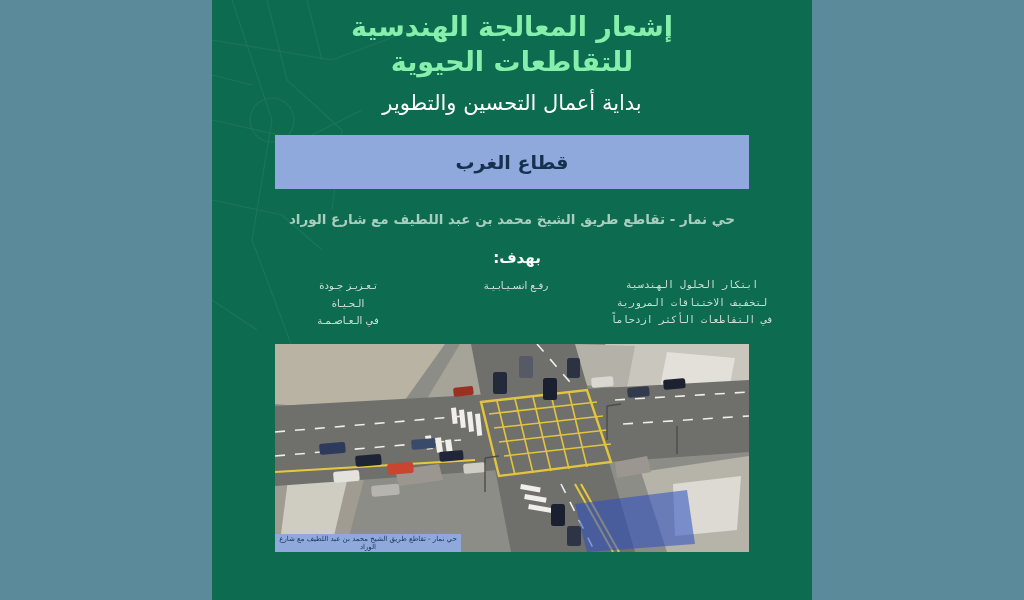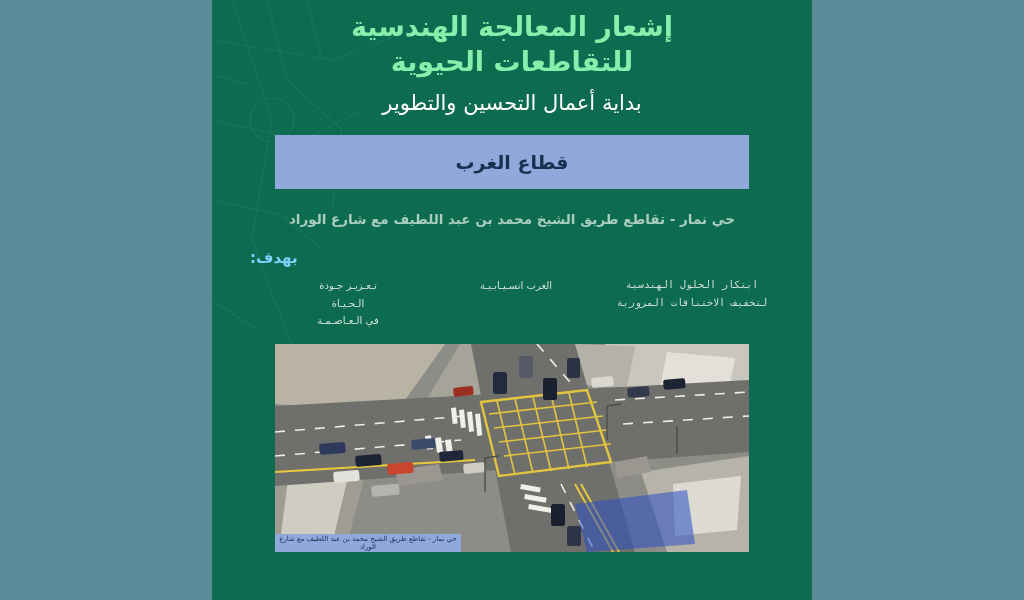--- a/index.html
+++ b/index.html
@@ -82,24 +82,24 @@
   .location {
     margin-top: 22px;
     color: #a9cdbf;
     font-size: 13.5px;
     letter-spacing: 0.6px;
     font-weight: bold;
   }
 
   .goal-label {
     margin-top: 22px;
-    color: #7dd3fc;
+    color: #ffffff;
     font-size: 15px;
     font-weight: bold;
-    text-align: left;
+    text-align: center;
     padding-left: 10px;
     letter-spacing: 1px;
   }
 
   .goals {
     margin-top: 10px;
     display: flex;
     flex-direction: row;
     justify-content: flex-start;
     gap: 0px;
@@ -175,23 +175,24 @@
       </div>
 
       <div class="location">حي نمار - تقاطع طريق الشيخ محمد بن عبد اللطيف مع شارع الوراد</div>
 
       <div class="goal-label">بهدف:</div>
 
       <div class="goals">
         <div class="goal-col wide">
           <span class="ln">ابتكار الحلول الهندسية</span>
           <span class="ln">لتخفيف الاختناقات المرورية</span>
+          <span class="ln">في التقاطعات الأكثر ازدحاماً</span>
         </div>
         <div class="goal-col">
-          <span class="ln">الغرب انسـيـابـيـة</span>
+          <span class="ln">رفـع انسـيـابـيـة</span>
         </div>
         <div class="goal-col">
           <span class="ln">تـعـزيـز جـودة</span>
           <span class="ln">الـحـيـاة</span>
           <span class="ln">في الـعـاصـمـة</span>
         </div>
       </div>
 
       <div class="render-wrap">
         <svg class="render-svg" viewBox="0 0 474 208" preserveAspectRatio="none">

